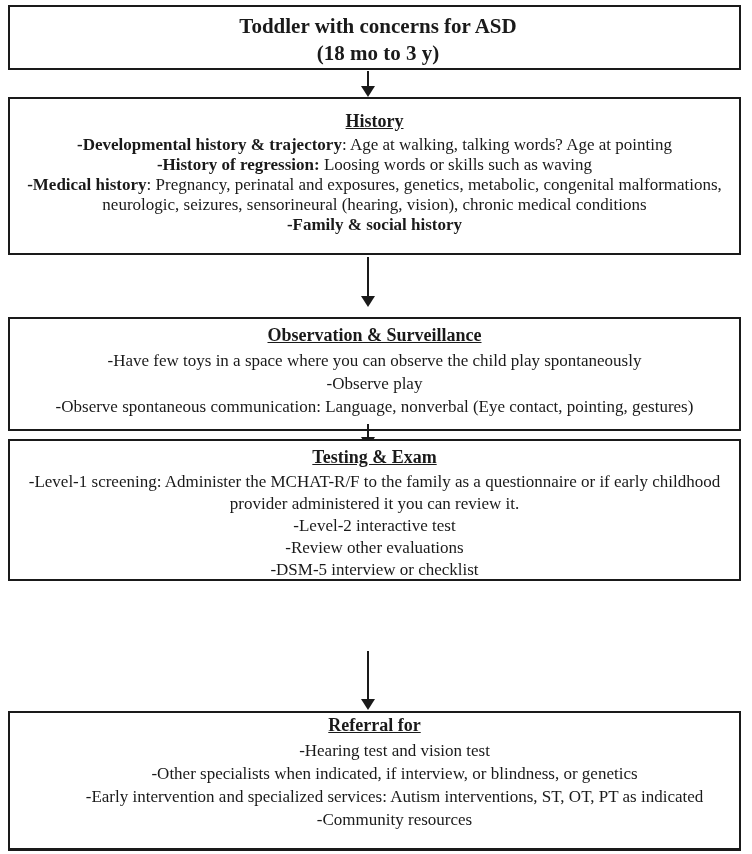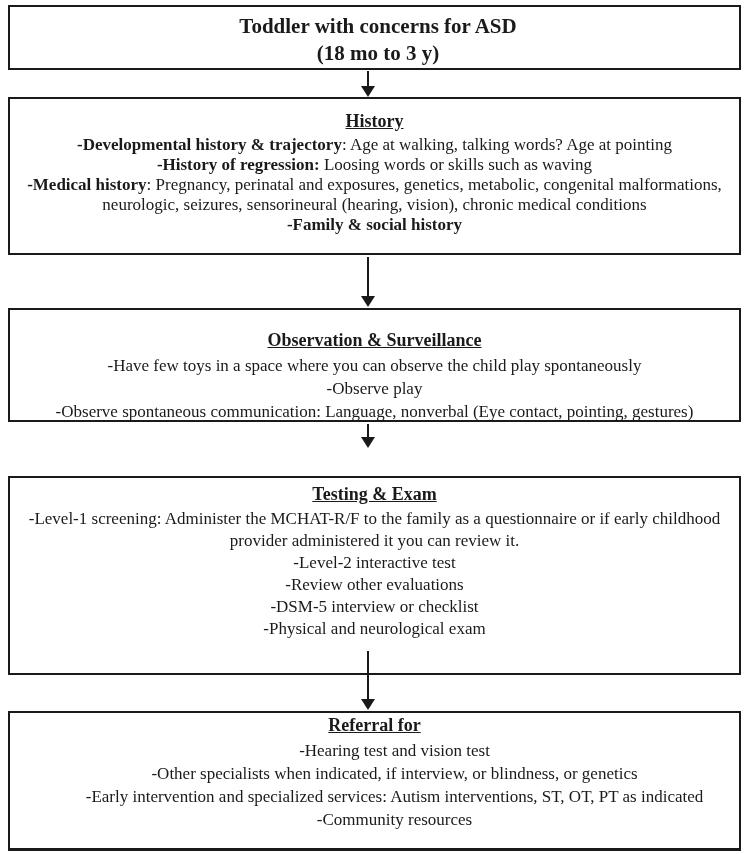--- a/index.html
+++ b/index.html
@@ -34,27 +34,27 @@
     font-size: 21px;
     line-height: 27px;
     padding-left: 7px;
   }
   .history-box {
     top: 97px;
     height: 158px;
     padding-top: 11px;
   }
   .obs-box {
-    top: 308px;
+    top: 317px;
     height: 114px;
-    padding-top: 19px;
+    padding-top: 5px;
   }
   .test-box {
-    top: 476px;
-    height: 199px;
+    top: 439px;
+    height: 142px;
     padding-top: 5px;
   }
   .ref-box {
     top: 711px;
     height: 140px;
     padding-top: 1px;
     border-bottom-width: 3px;
   }
   .heading {
     font-weight: bold;

